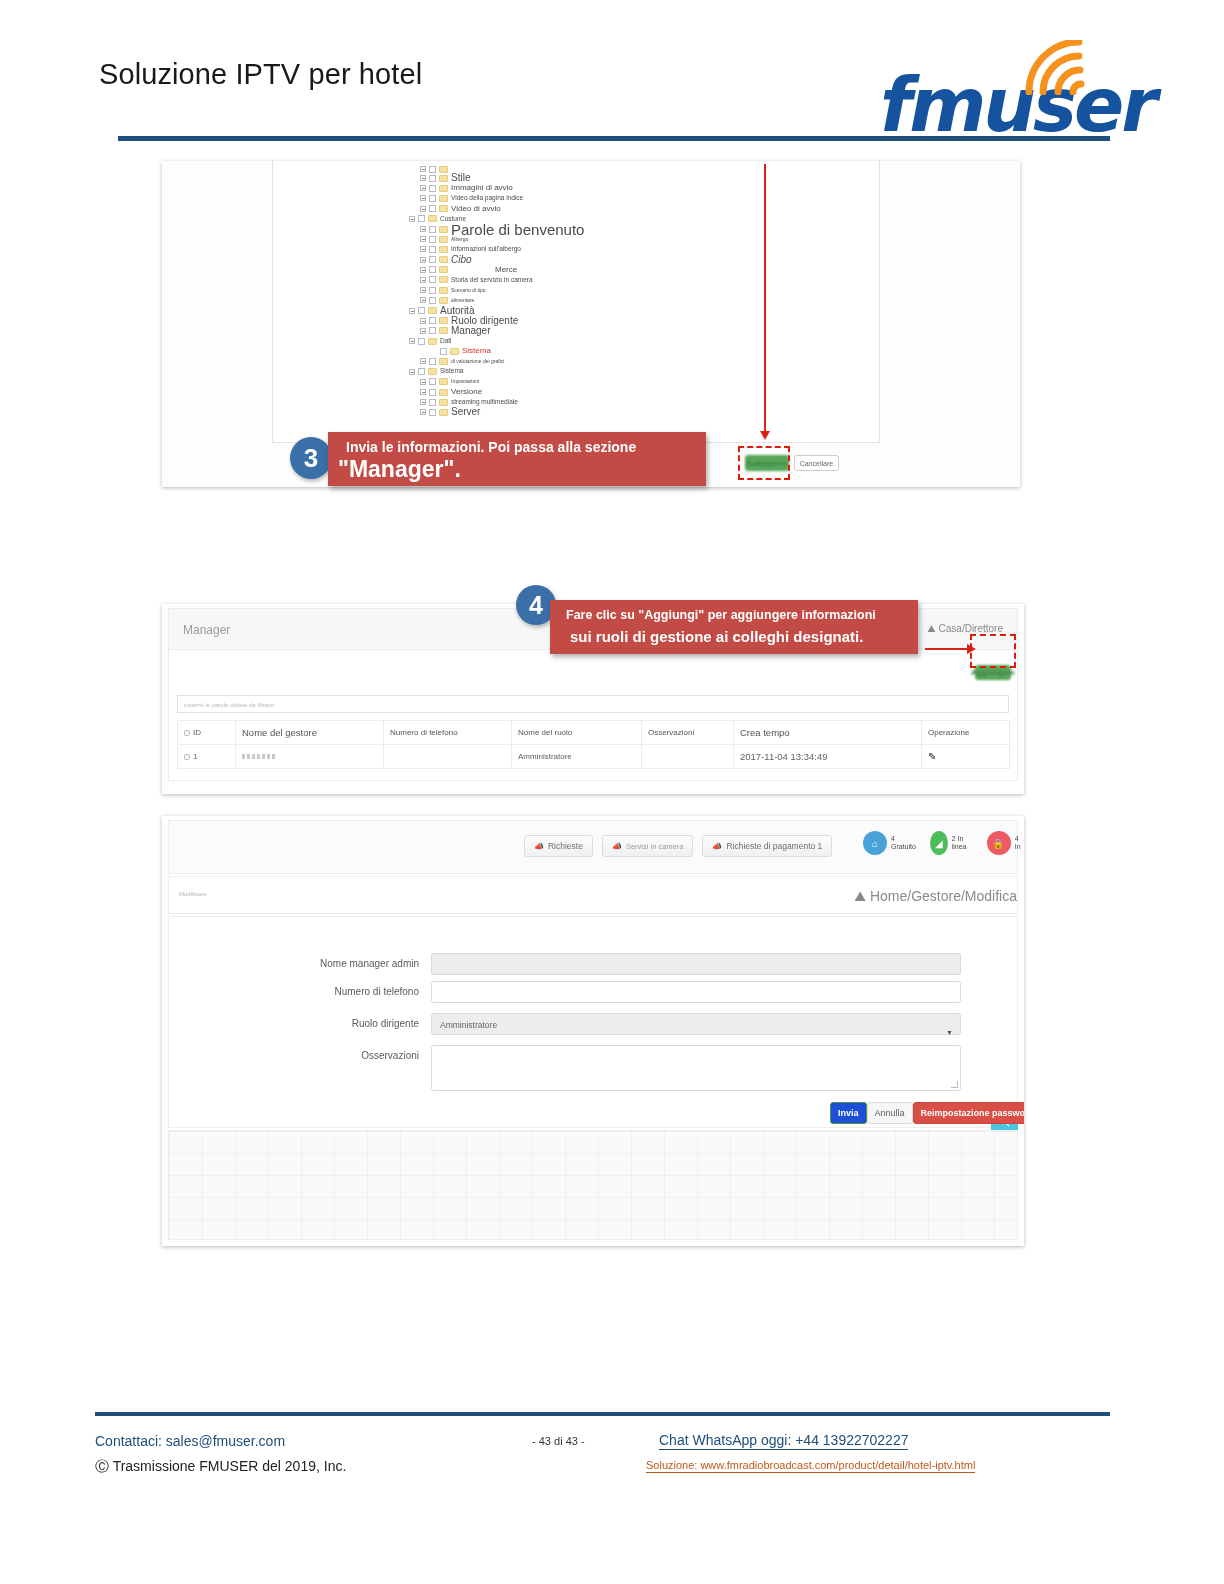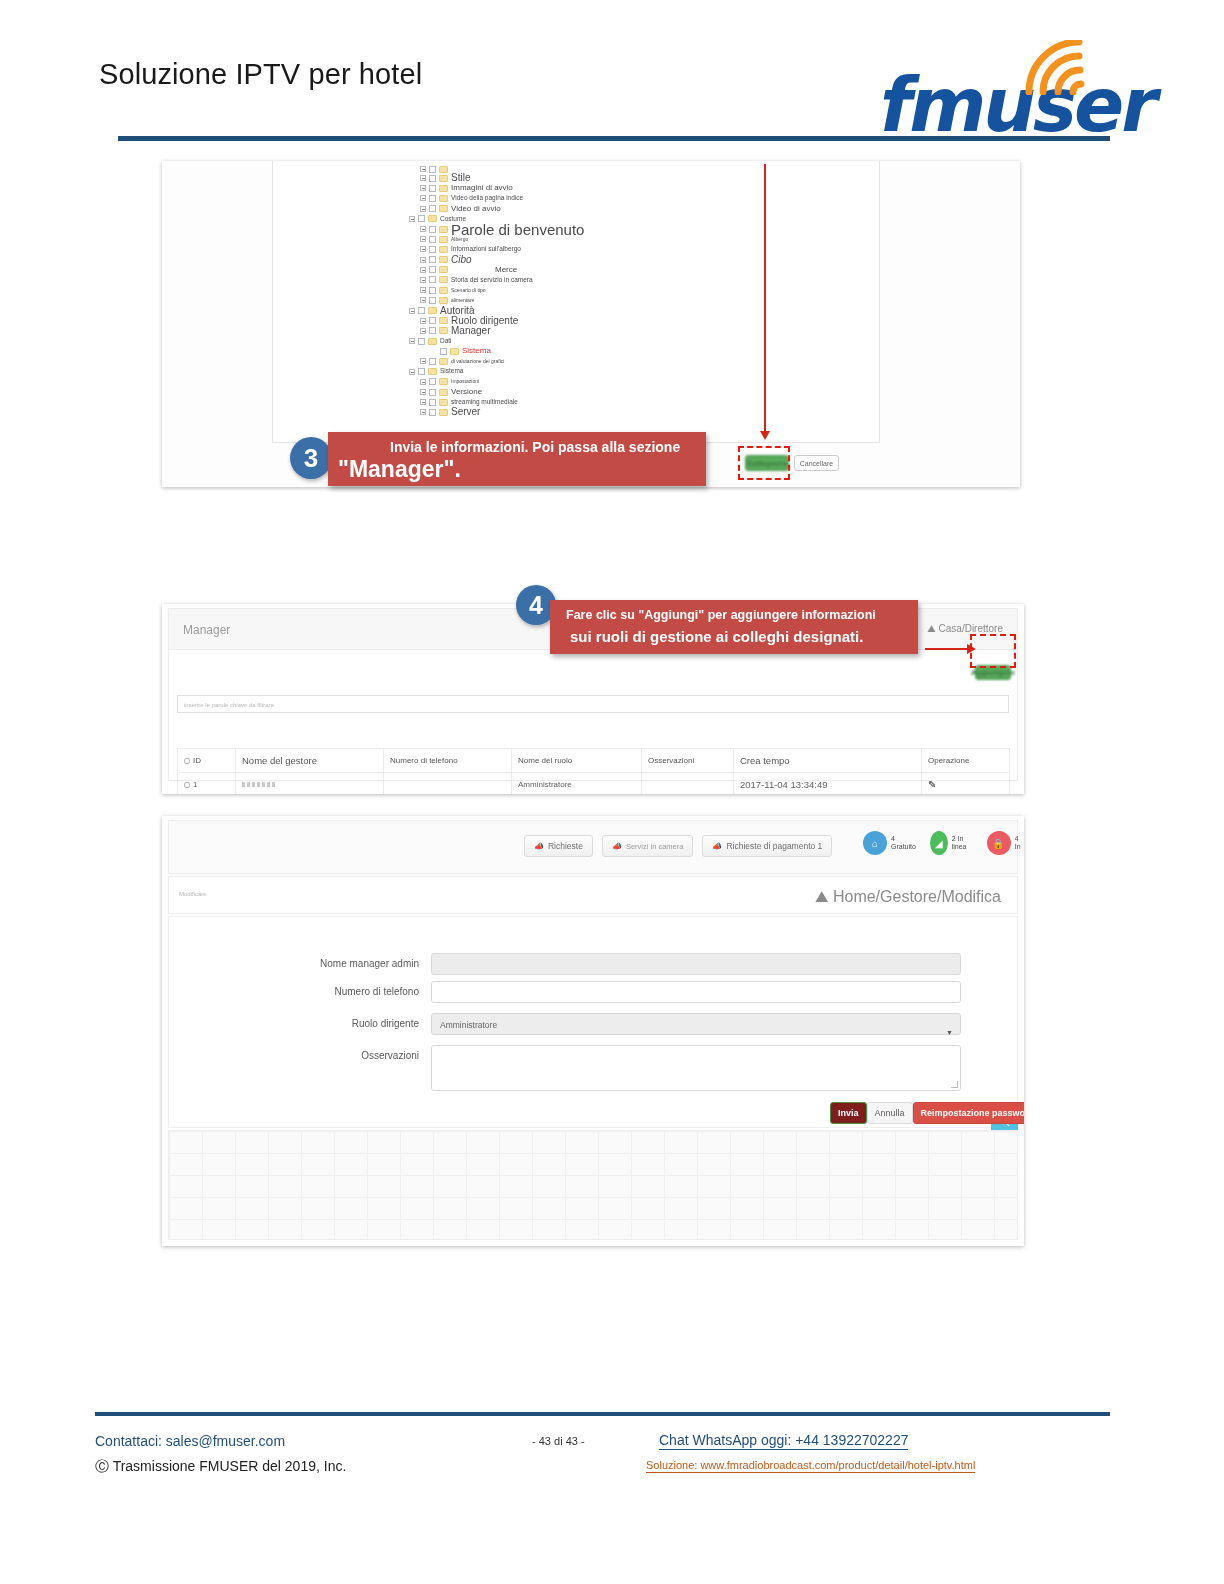--- a/index.html
+++ b/index.html
@@ -71,21 +71,21 @@
   .tree-label { color:#4a4a4a; line-height:1; }
   .tree-label.red { color:#d9342b; }
 
   
   #callout3 {
     position:absolute; left:328px; top:432px; width:378px; height:54px;
     background:#c24b45; box-shadow:2px 3px 5px rgba(0,0,0,.3);
   }
   #callout3 .c-l1 {
     position:absolute; left:18px; top:7px; font-size:14px; color:#ffffff;
-    font-weight:bold; white-space:nowrap;margin-left:44px;
+    font-weight:bold; white-space:nowrap;
   }
   #callout3 .c-l2 {
     position:absolute; left:10px; top:24px; font-size:23px; color:#ffffff;
     font-weight:bold; white-space:nowrap;
   }
   .badge-num {
     position:absolute; border-radius:50%;
     background:#3b6fa8; color:#fff; font-weight:bold;
     display:flex; align-items:center; justify-content:center;
     box-shadow:1px 2px 4px rgba(0,0,0,.3);
@@ -135,21 +135,21 @@
   }
   .mgr-body {
     position:absolute; left:6px; top:46px; width:850px; height:131px;
     background:#fff; border:1px solid #ececec; border-top:none;
   }
   .filter-input {
     position:absolute; left:8px; top:45px; width:832px; height:18px;
     border:1px solid #e0e0e0; background:#fff;
     font-size:6px; color:#b8b8b8; padding:0 6px; line-height:18px;
   }
-  .mgr-table { position:absolute; left:8px; top:70px; width:832px; font-size:8px;margin-top:28px; }
+  .mgr-table { position:absolute; left:8px; top:70px; width:832px; font-size:8px; }
   .mgr-table table { width:100%; border-collapse:collapse; table-layout:fixed; }
   .mgr-table th, .mgr-table td {
     border:1px solid #ececec; text-align:left; padding:5px 6px;
     color:#616161; font-weight:normal; height:24px; overflow:hidden;
     white-space:nowrap;
   }
   .mgr-table th { color:#555; }
   .mgr-table th.big, .mgr-table td.big { font-size:9.5px; }
   .cb-sm {
     display:inline-block; width:6px; height:6px; border:1px solid #bcbcbc;
@@ -190,21 +190,21 @@
   .stat-l { font-size:7px; color:#4a4a4a; display:block; }
 
   .form-crumbbar {
     position:absolute; left:6px; top:60px; width:850px; height:38px;
     background:#fff; border:1px solid #eee;
   }
   .form-mod {
     position:absolute; left:10px; top:14px; font-size:6px; color:#b5b5b5;
   }
   .form-crumb {
-    position:absolute; right:16px; top:11px; font-size:16px; color:#8a8a8a;
+    position:absolute; right:0; top:11px; font-size:14px; color:#8a8a8a;
     white-space:nowrap;
   }
   .form-body {
     position:absolute; left:6px; top:100px; width:850px; height:212px;
     background:#fff; border:1px solid #eee;
   }
   .frow { position:absolute; left:0; width:100%; display:flex; align-items:flex-start; }
   .flabel {
     width:262px; text-align:right; padding-right:12px;
     font-size:10px; color:#5a5a5a; line-height:22px; white-space:nowrap;
@@ -233,21 +233,21 @@
     content:""; position:absolute; right:2px; bottom:2px; width:6px; height:6px;
     border-right:1px solid #bbb; border-bottom:1px solid #bbb;
   }
   .form-actions {
     position:absolute; left:668px; top:286px; display:flex;
   }
   .fbtn {
     font-size:9px; padding:5px 7px; border-radius:3px; white-space:nowrap;
     font-weight:bold; color:#fff; border:1px solid transparent;
   }
-  .fbtn.green { background:#7f1d1d; border-color:#479648; }
+  .fbtn.green { background:#1d4ed8; border-color:#479648; }
   .fbtn.white { background:#f6f6f6; color:#5d5d5d; border-color:#dcdcdc; font-weight:normal; }
   .fbtn.red { background:#d94f46; border-color:#c9473f; }
   .form-footer-grid {
     position:absolute; left:6px; top:314px; width:850px; height:110px;
     background:#fafafa; border:1px solid #eee;
     background-image:linear-gradient(90deg,#f0f0f0 1px,transparent 1px),
                      linear-gradient(#f0f0f0 1px,transparent 1px);
     background-size:33px 22px;
   }
 

